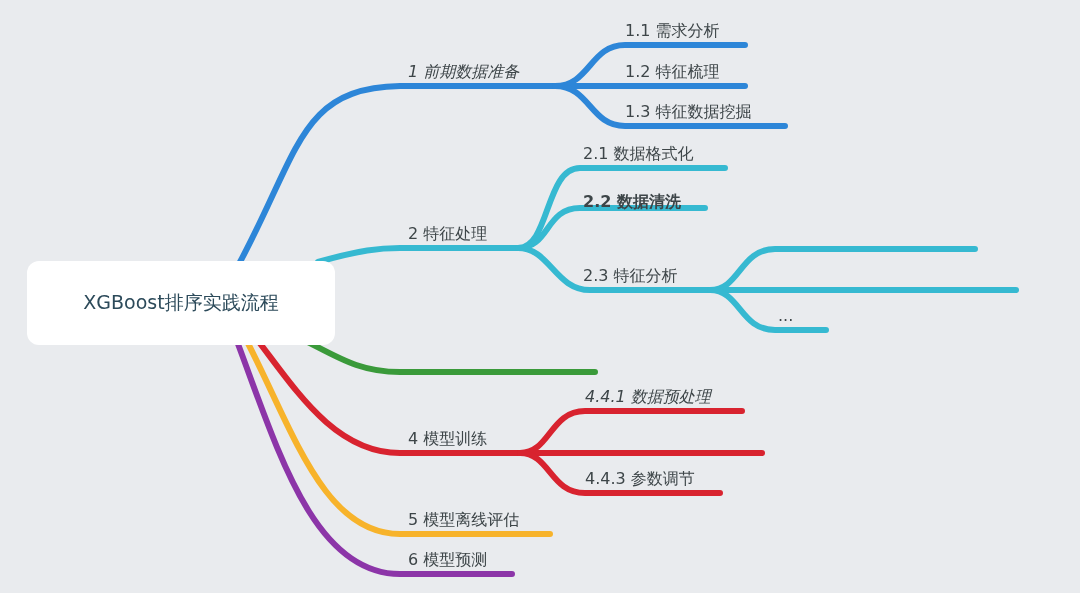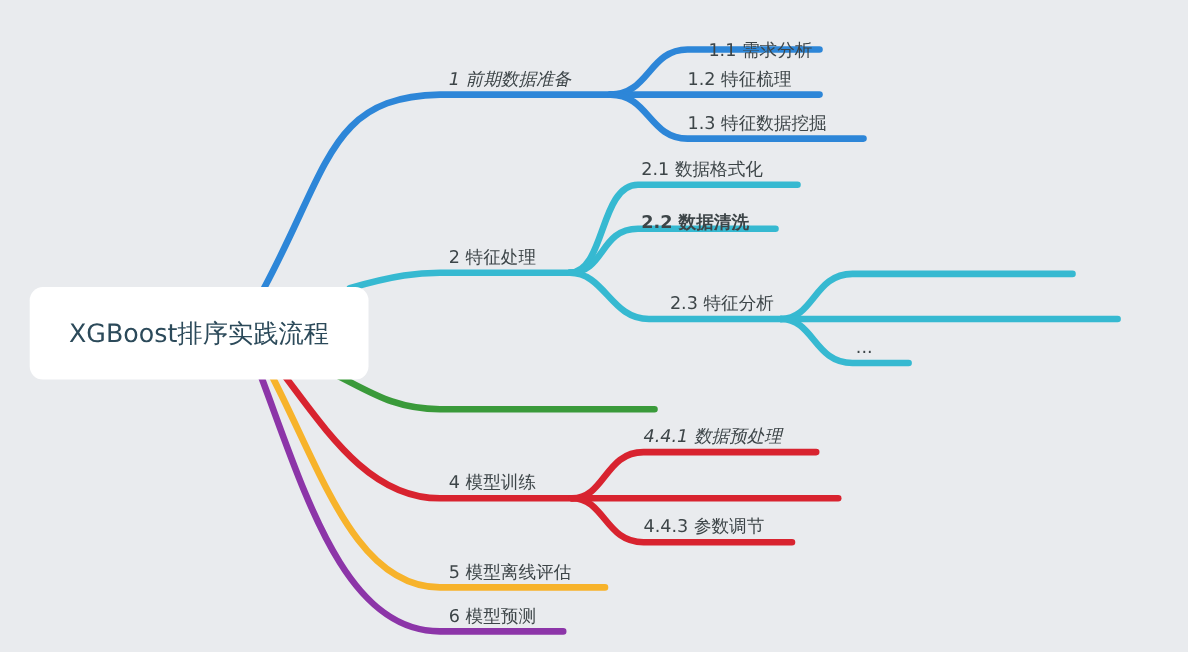--- a/index.html
+++ b/index.html
@@ -9,21 +9,21 @@
     font-family: "DejaVu Sans", "Liberation Sans", sans-serif;
     position: relative;
   }
   #canvas { position: absolute; left: 0; top: 0; width: 1080px; height: 593px; }
   svg.links { position: absolute; left: 0; top: 0; }
   svg.links path { fill: none; stroke-linecap: round; }
   .central {
     position: absolute; left: 27px; top: 261px; width: 308px; height: 84px;
     background: #ffffff; border-radius: 12px;
     display: flex; align-items: center; justify-content: center;
-    font-size: 23px; color: #2c4a5a; letter-spacing: 0px;
+    font-size: 19px; color: #2c4a5a; letter-spacing: 0px;
   }
   .label {
     position: absolute; font-size: 16px; color: #3d4548; white-space: nowrap;
     line-height: 20px;
   }
 </style>
 </head>
 <body>
 
 <div id="canvas">
@@ -65,28 +65,28 @@
     <g stroke="#8c35a8" stroke-width="6">
       <path d="M232,328 C275,440 310,574 400,574 L512,574"></path>
     </g>
   </svg>
 
   <div class="central">
     <span>XGBoost排序实践流程</span>
   </div>
 
   <div class="label" style="left:408px;top:62px;font-style:italic;">1 前期数据准备</div>
-  <div class="label" style="left:625px;top:36px;margin-left:19px;">1.1 需求分析</div>
+  <div class="label" style="left:625px;top:21px;">1.1 需求分析</div>
   <div class="label" style="left:625px;top:62px;">1.2 特征梳理</div>
   <div class="label" style="left:625px;top:102px;">1.3 特征数据挖掘</div>
 
   <div class="label" style="left:408px;top:224px;">2 特征处理</div>
   <div class="label" style="left:583px;top:144px;">2.1 数据格式化</div>
   <div class="label" style="left:583px;top:192px;font-weight:bold;">2.2 数据清洗</div>
-  <div class="label" style="left:583px;top:266px;margin-left:26px;">2.3 特征分析</div>
+  <div class="label" style="left:583px;top:266px;">2.3 特征分析</div>
   <div class="label" style="left:778px;top:306px;">...</div>
 
 
   <div class="label" style="left:408px;top:429px;">4 模型训练</div>
   <div class="label" style="left:585px;top:387px;font-style:italic;">4.4.1 数据预处理</div>
   <div class="label" style="left:585px;top:469px;">4.4.3 参数调节</div>
 
   <div class="label" style="left:408px;top:510px;">5 模型离线评估</div>
 
   <div class="label" style="left:408px;top:550px;">6 模型预测</div>

